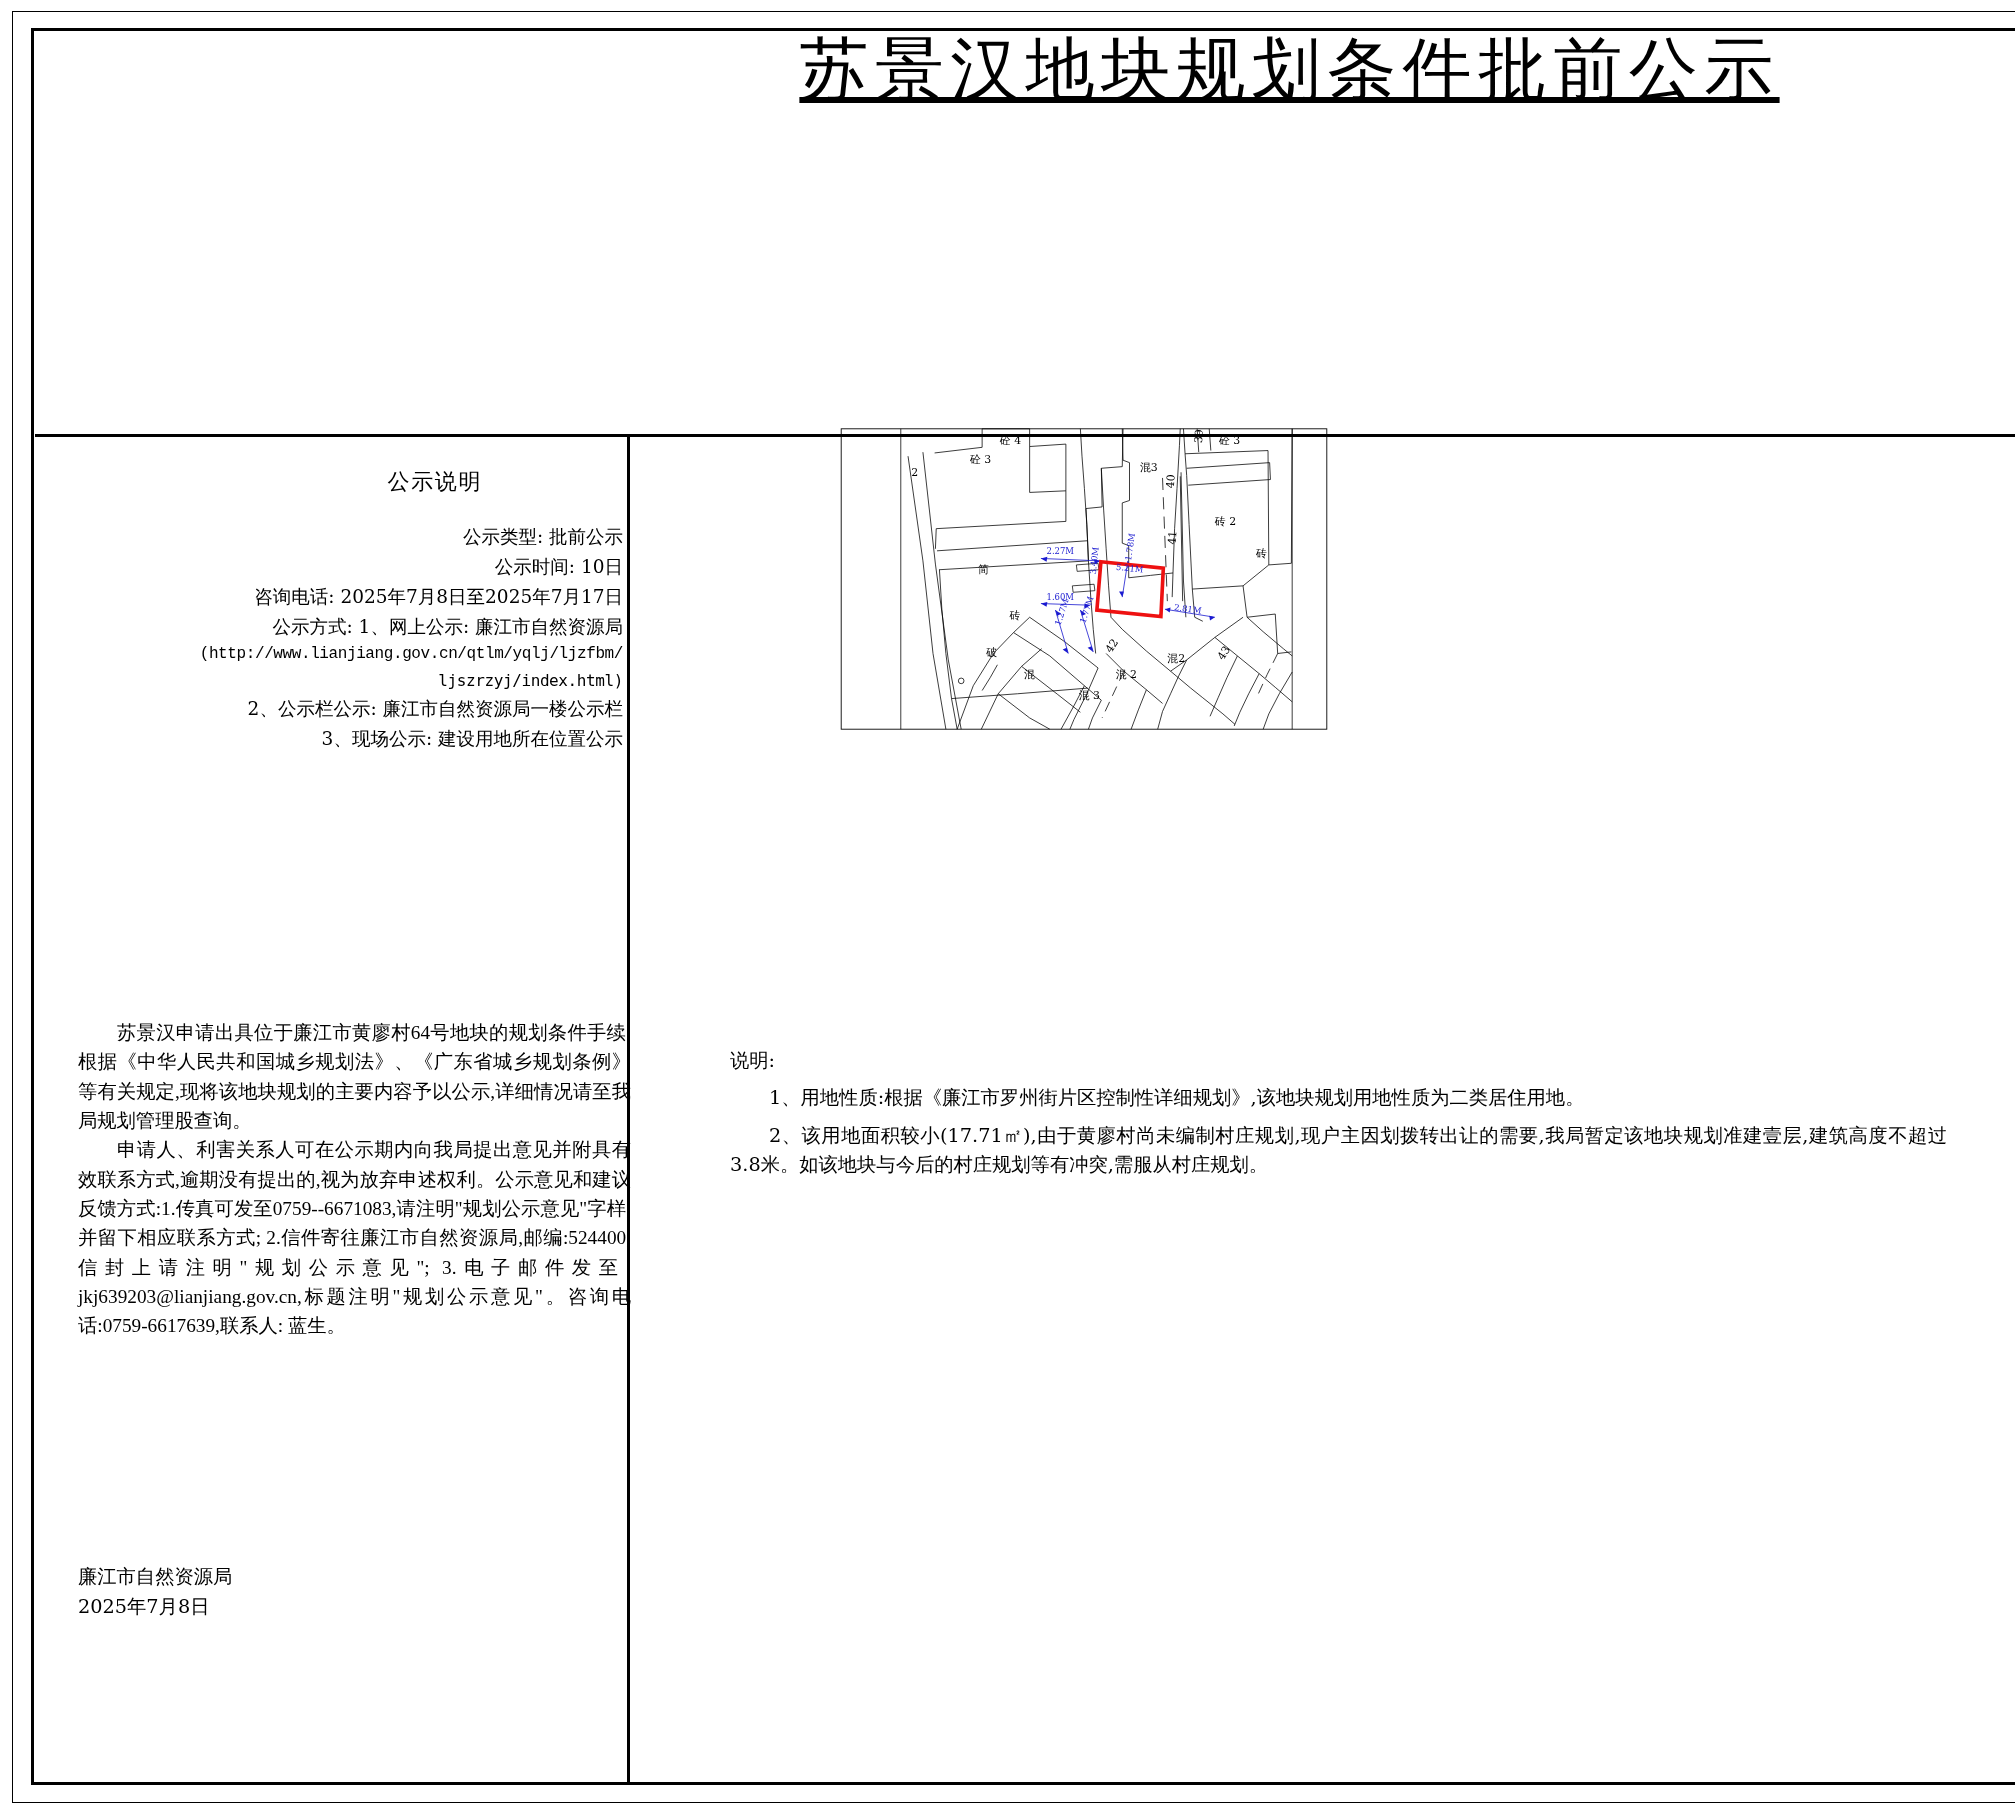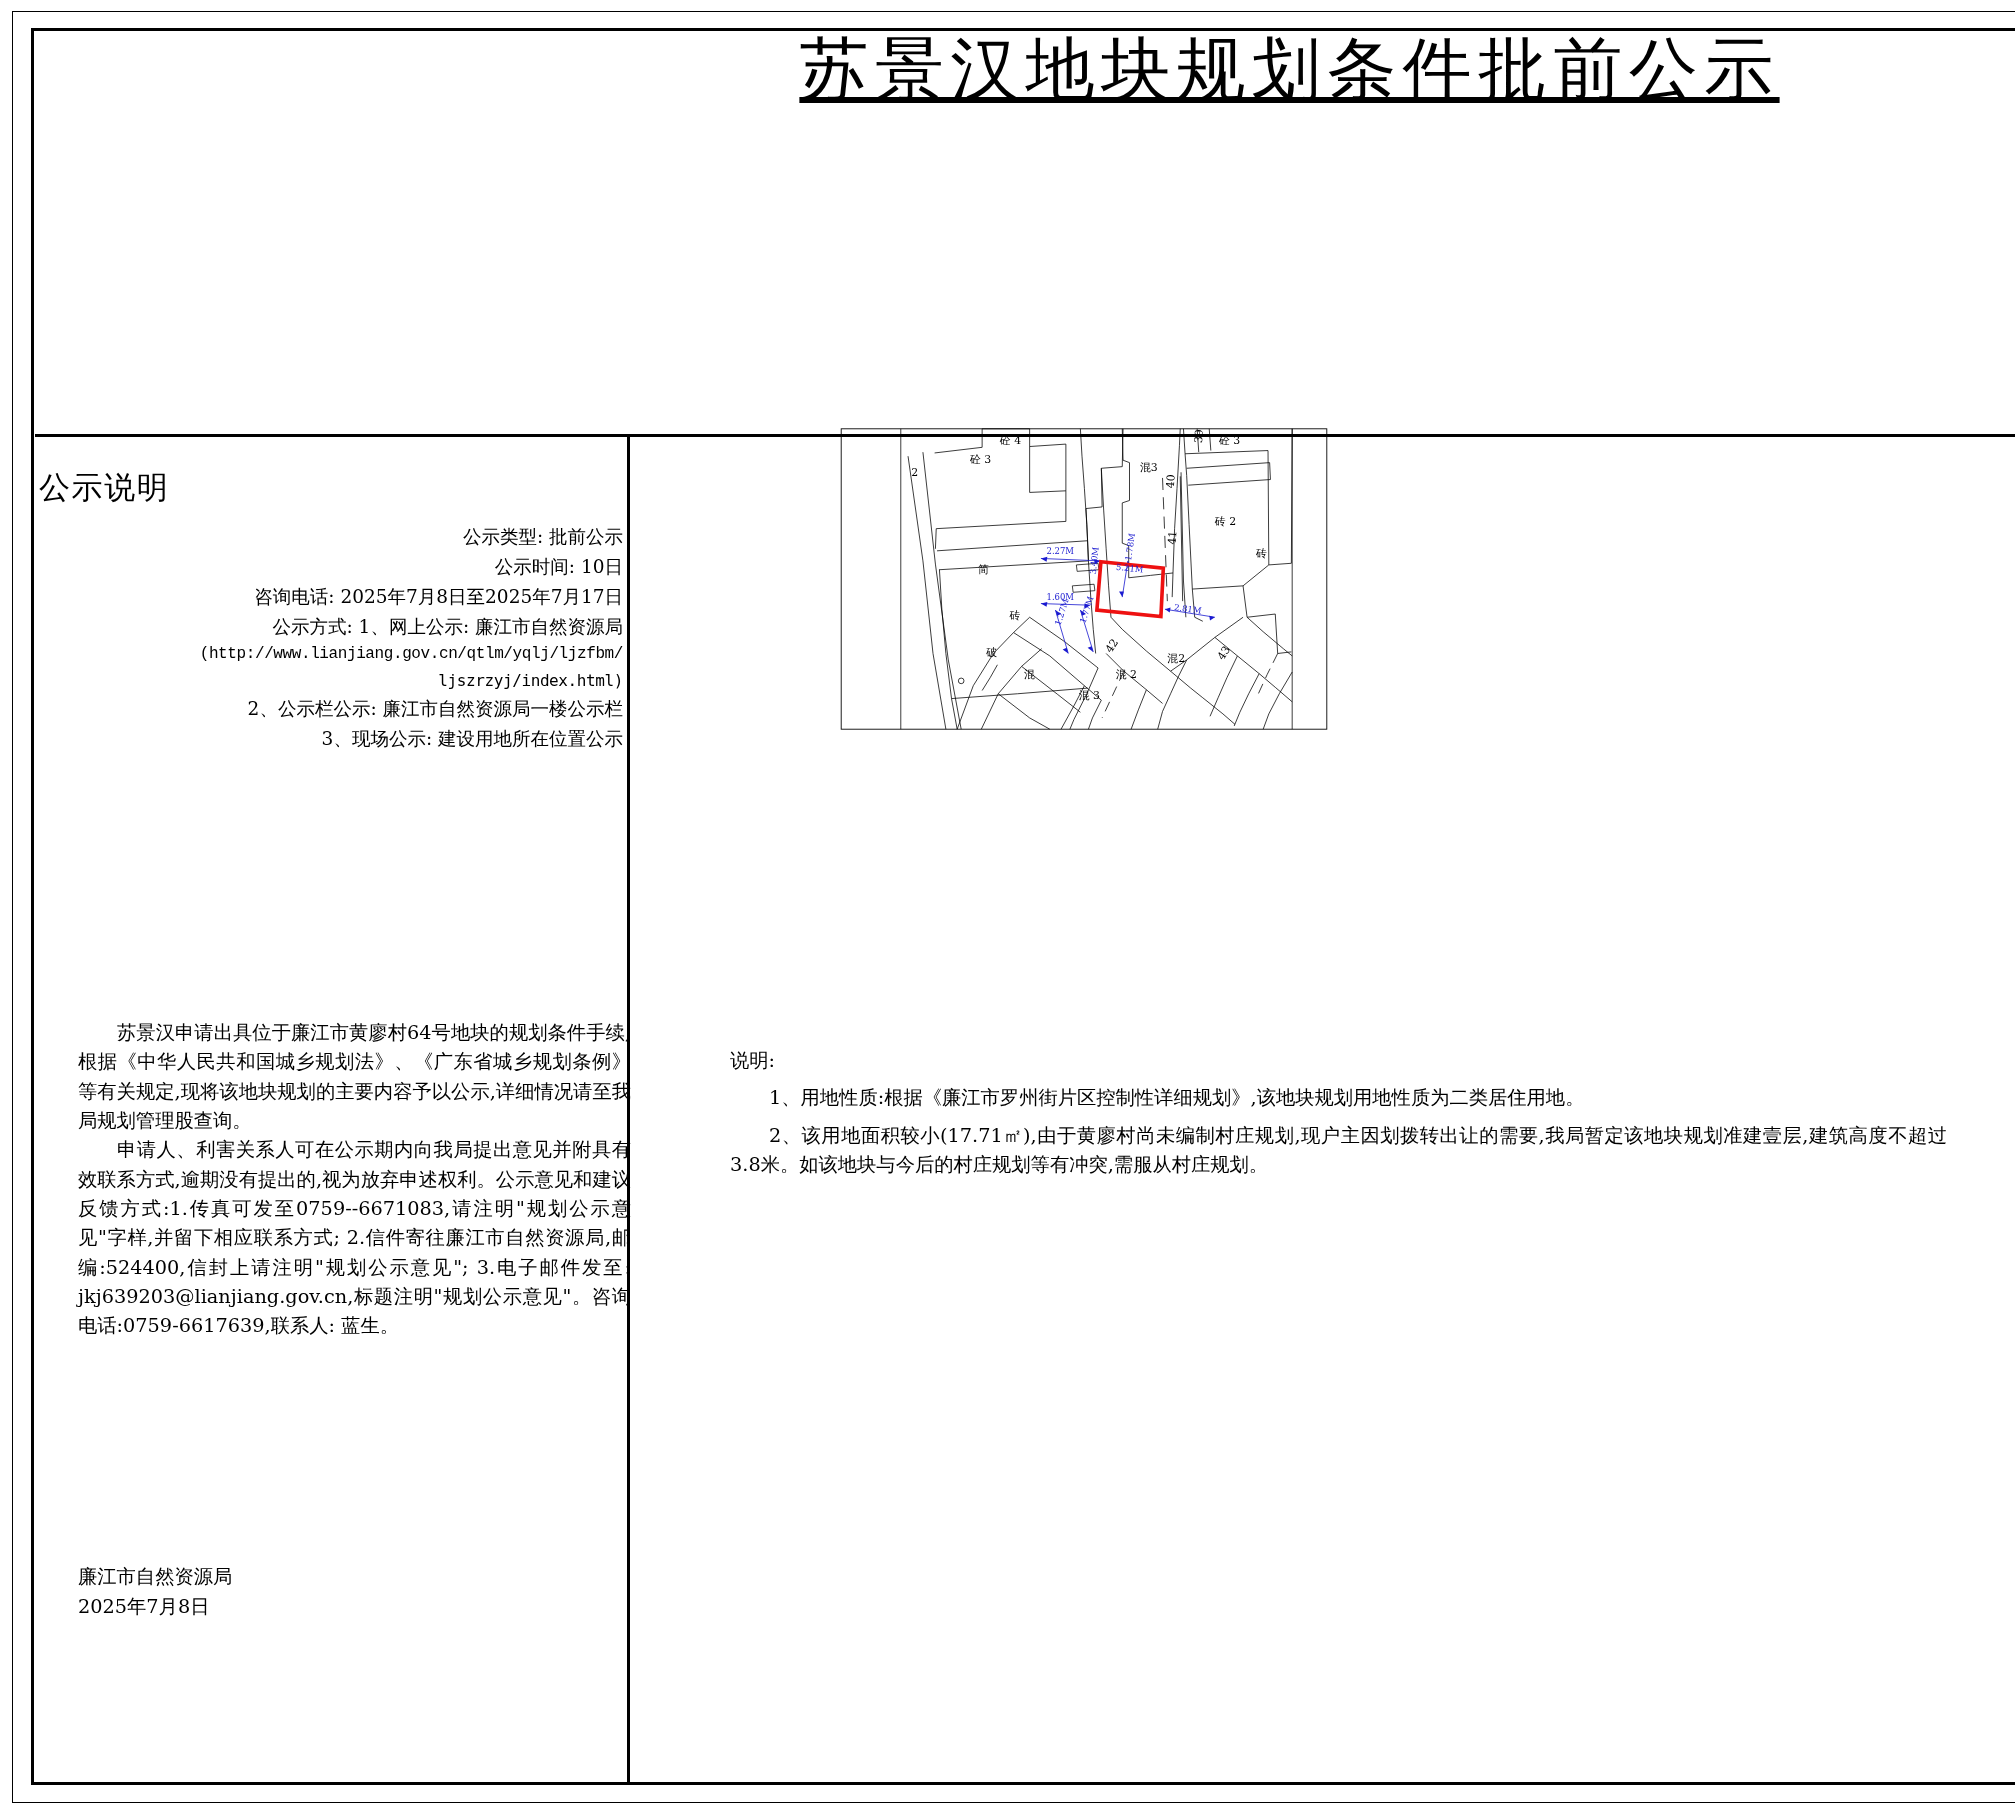--- a/index.html
+++ b/index.html
@@ -16,28 +16,28 @@
   .title-band{position:absolute;left:35px;top:32px;width:2509px;height:75px;display:flex;align-items:center;justify-content:center;}
   .title-text{font-size:69px;line-height:1;letter-spacing:6.4px;font-family:"DejaVu Serif","Liberation Serif",serif;white-space:nowrap;text-decoration:underline;}
   .rule-under-title{position:absolute;left:35px;top:434px;width:2509px;height:0;border-top:3.6px solid #000;}
 
   
   .vdiv{position:absolute;top:434px;width:0;height:1351px;border-left:3.6px solid #000;}
   .vdiv.a{left:627px;}
 
   
   .left-col{position:absolute;left:39px;top:438px;width:586px;height:1346px;}
-  .left-head{position:absolute;left:0;top:29px;width:443px;text-align:left;font-size:31px;letter-spacing:1.6px;}
+  .left-head{position:absolute;left:0;top:29px;width:443px;text-align:right;font-size:22px;letter-spacing:1.6px;}
   .left-meta{position:absolute;left:44px;top:84px;width:540px;font-size:18.5px;line-height:1.62;letter-spacing:0px;text-align:right;}
   .left-meta .url{font-family:Liberation Mono, monospace;font-size:16px;letter-spacing:-0.4px;}
   .left-meta .url2{font-family:"DejaVu Sans Mono","Liberation Mono",monospace;font-size:16px;letter-spacing:-0.4px;padding-left:14.5px;}
 
   .left-body{position:absolute;left:39px;top:580px;width:553px;font-size:19.3px;line-height:1.52;text-align:justify;text-justify:inter-ideograph;}
   .left-body p{margin:0;}
-  .left-body p.ind{text-indent:39px;}
+  .left-body p.ind{text-indent:39px;font-family:Liberation Serif, serif;}
   .sign{position:absolute;left:39px;top:1124px;width:536px;font-size:19.3px;line-height:1.55;}
 
   
   .center-col{position:absolute;left:630px;top:438px;width:1411px;height:1346px;}
 
   
   .plan{position:absolute;left:210px;top:-10px;width:488px;height:302px;}
   .plan-frame{position:absolute;left:0;top:0;width:100%;height:100%;}
 
   

